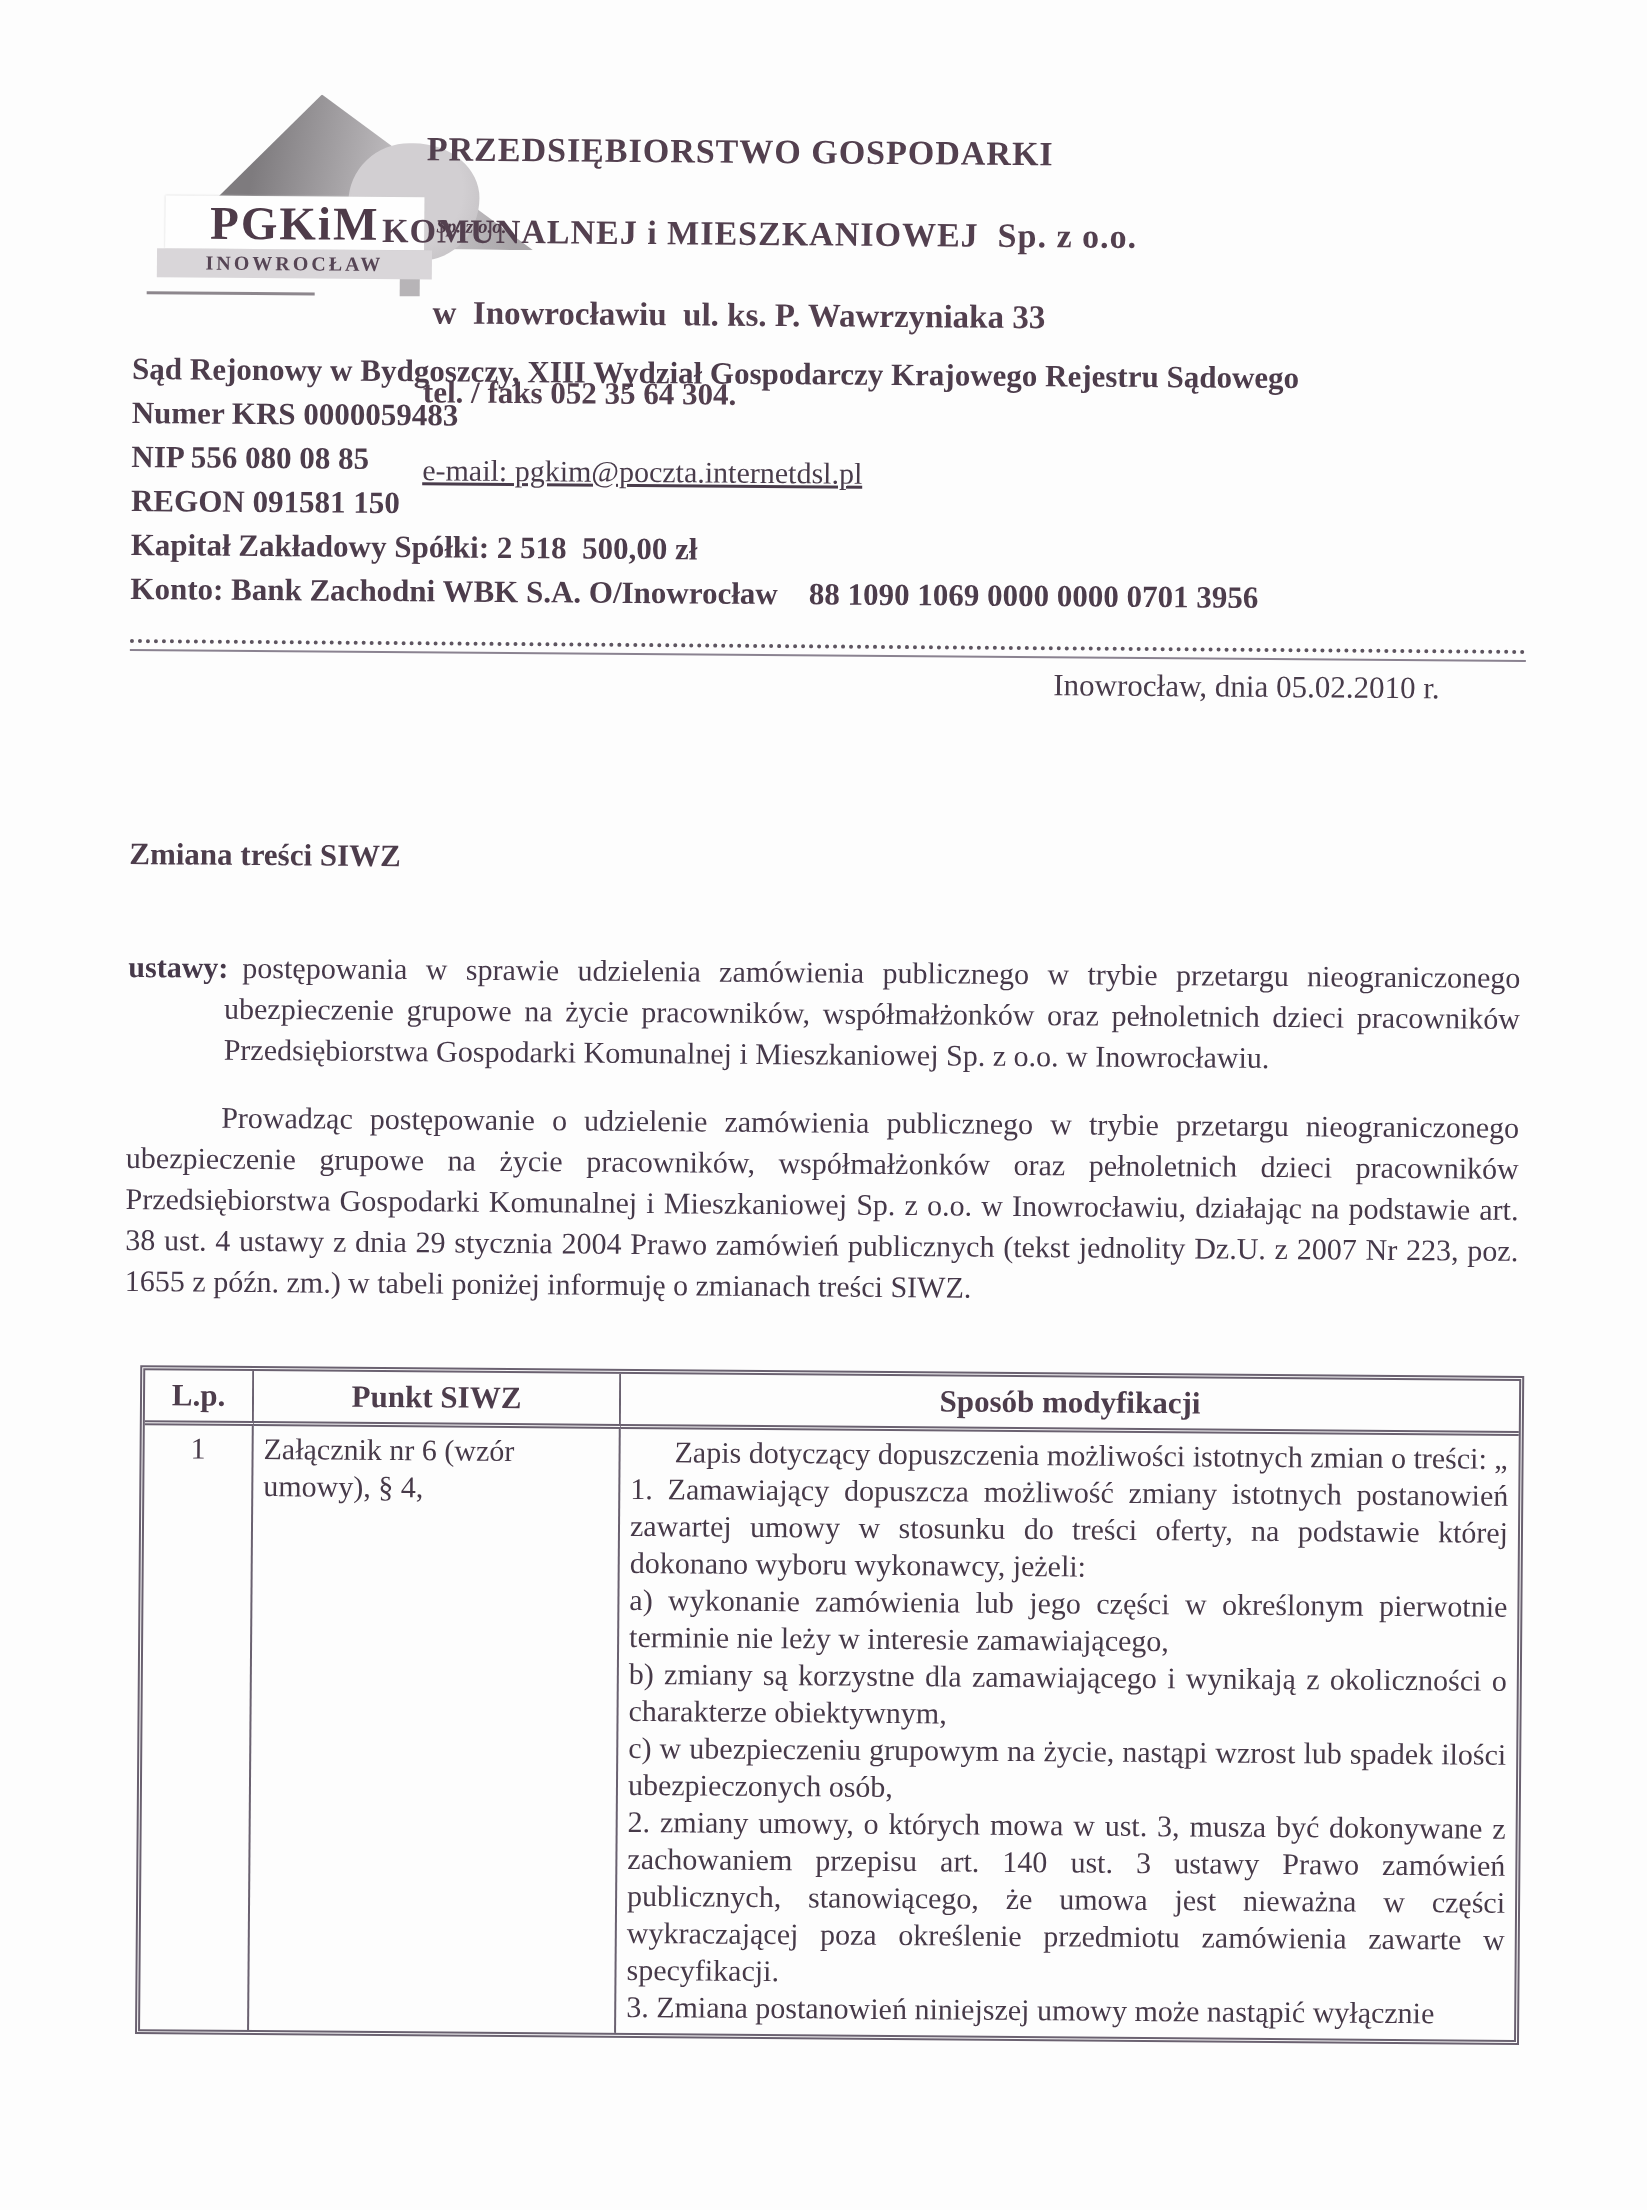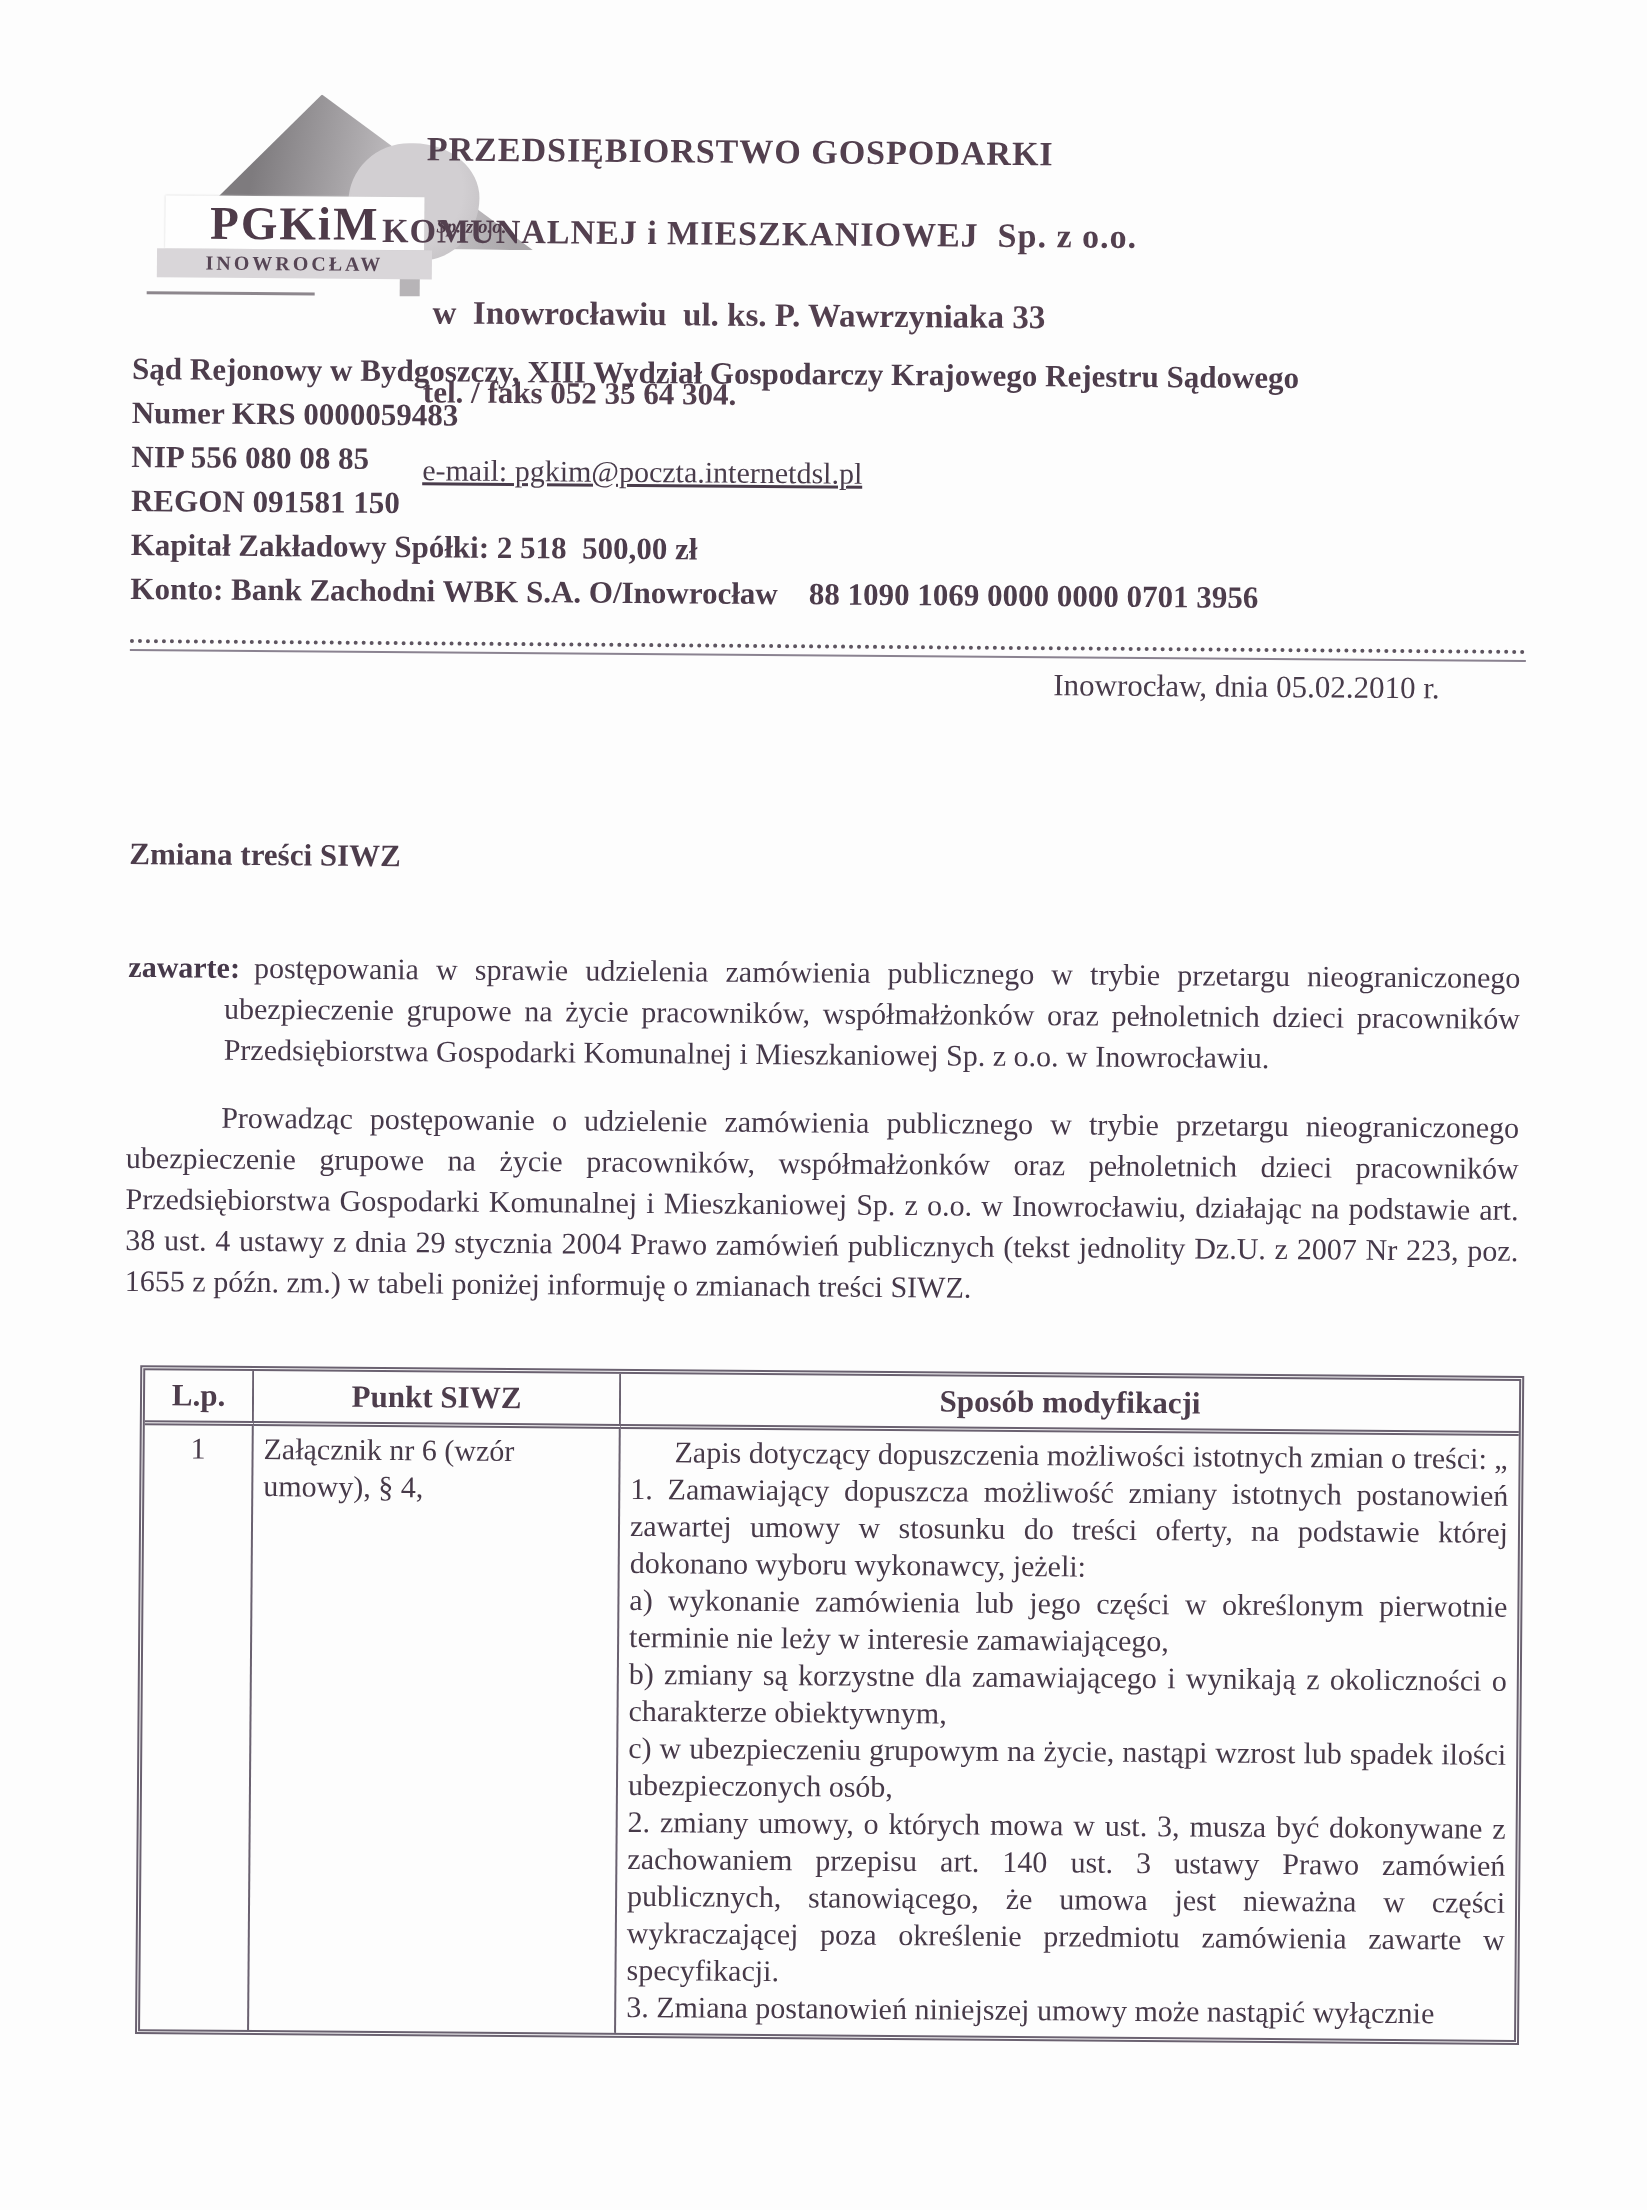--- a/index.html
+++ b/index.html
@@ -117,21 +117,21 @@
       <div class="registry-line">Kapitał Zakładowy Spółki: 2 518  500,00 zł</div>
       <div class="registry-line">Konto: Bank Zachodni WBK S.A. O/Inowrocław    88 1090 1069 0000 0000 0701 3956</div>
     </div>
 
     <div class="separator"></div>
 
     <div class="dateline">Inowrocław, dnia 05.02.2010 r.</div>
 
     <div class="doc-title">Zmiana treści SIWZ</div>
 
-    <p class="subject"><span class="subject-label">zawarte:</span><span>postępowania w sprawie udzielenia zamówienia publicznego w trybie przetargu nieograniczonego ubezpieczenie grupowe na życie pracowników, współmałżonków oraz pełnoletnich dzieci pracowników Przedsiębiorstwa Gospodarki Komunalnej i Mieszkaniowej Sp. z o.o. w Inowrocławiu.</span></p>
+    <p class="subject"><span class="subject-label">ustawy:</span><span>postępowania w sprawie udzielenia zamówienia publicznego w trybie przetargu nieograniczonego ubezpieczenie grupowe na życie pracowników, współmałżonków oraz pełnoletnich dzieci pracowników Przedsiębiorstwa Gospodarki Komunalnej i Mieszkaniowej Sp. z o.o. w Inowrocławiu.</span></p>
 
     <p class="body-par">Prowadząc postępowanie o udzielenie zamówienia publicznego w trybie przetargu nieograniczonego ubezpieczenie grupowe na życie pracowników, współmałżonków oraz pełnoletnich dzieci pracowników Przedsiębiorstwa Gospodarki Komunalnej i Mieszkaniowej Sp. z o.o. w Inowrocławiu, działając na podstawie art. 38 ust. 4 ustawy z dnia 29 stycznia 2004 Prawo zamówień publicznych (tekst jednolity Dz.U. z 2007 Nr 223, poz. 1655 z późn. zm.) w tabeli poniżej informuję o zmianach treści SIWZ.</p>
 
     <div class="mod-table-wrap">
       <table class="mod">
         <thead>
           <tr>
             <th class="c1">L.p.</th>
             <th class="c2">Punkt SIWZ</th>
             <th class="c3">Sposób modyfikacji</th>

